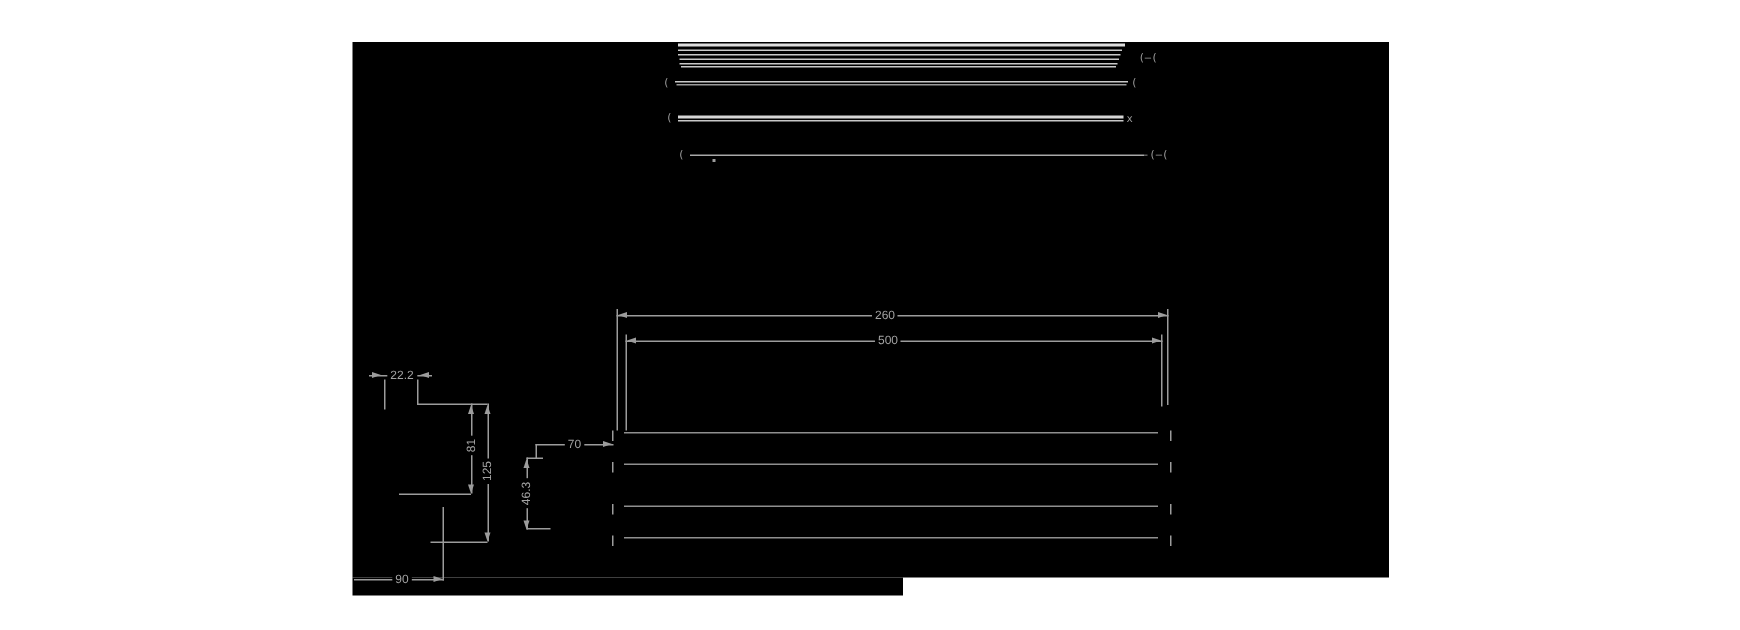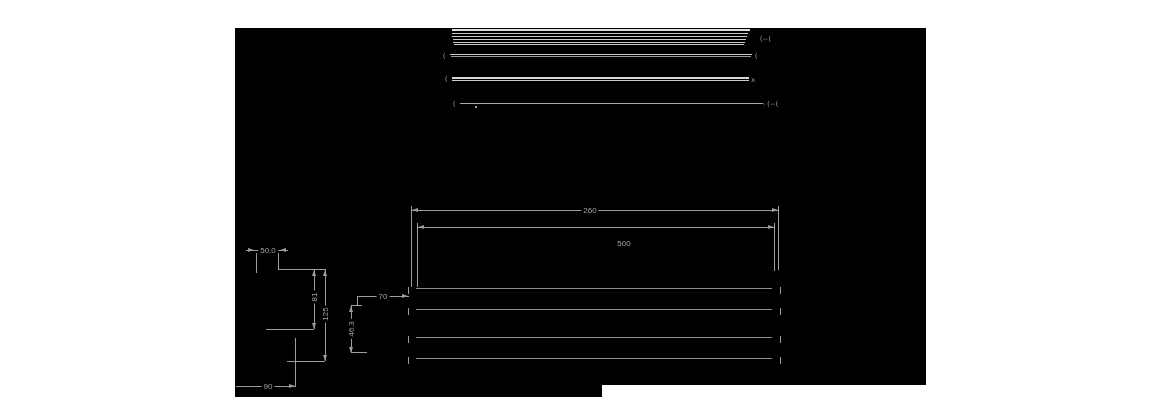--- a/index.html
+++ b/index.html
@@ -77,21 +77,21 @@
   <div class="dl" style="left:778px;top:206px;width:1px;height:64px;"></div>
 
   <div class="dl" style="left:411px;top:210px;width:368px;height:1px;"></div>
   <div class="ar ar-l" style="left:412px;top:208px;"></div>
   <div class="ar ar-r" style="left:772px;top:208px;"></div>
   <span class="dim" style="left:590px;top:210px;">260</span>
 
   <div class="dl" style="left:417px;top:227px;width:358px;height:1px;"></div>
   <div class="ar ar-l" style="left:418px;top:225px;"></div>
   <div class="ar ar-r" style="left:768px;top:225px;"></div>
-  <span class="dim" style="left:624px;top:227px;margin-top:16px;">500</span>
+  <span class="dim" style="left:592px;top:227px;">500</span>
 
   <div class="sl" style="left:416px;top:288px;width:356px;height:1px;"></div>
   <div class="sl" style="left:416px;top:309px;width:356px;height:1px;"></div>
   <div class="sl" style="left:416px;top:337px;width:356px;height:1px;"></div>
   <div class="sl" style="left:416px;top:358px;width:356px;height:1px;"></div>
 
   <div class="dash" style="left:408px;top:287px;"></div>
   <div class="dash" style="left:408px;top:308px;"></div>
   <div class="dash" style="left:408px;top:336px;"></div>
   <div class="dash" style="left:408px;top:357px;"></div>
@@ -99,21 +99,21 @@
   <div class="dash" style="left:780px;top:308px;"></div>
   <div class="dash" style="left:780px;top:336px;"></div>
   <div class="dash" style="left:780px;top:357px;"></div>
 </div>
 
 <div class="grp">
 
   <div class="dl" style="left:246px;top:250px;width:42px;height:1px;"></div>
   <div class="ar ar-r" style="left:248px;top:248px;"></div>
   <div class="ar ar-l" style="left:280px;top:248px;"></div>
-  <span class="dim" style="left:268px;top:250px;">50.0</span>
+  <span class="dim" style="left:268px;top:250px;">22.2</span>
   <div class="dl" style="left:256px;top:253px;width:1px;height:20px;"></div>
   <div class="dl" style="left:278px;top:253px;width:1px;height:17px;"></div>
 
   <div class="dl" style="left:278px;top:269px;width:47px;height:1px;"></div>
 
   <div class="dl" style="left:314px;top:269px;width:1px;height:60px;"></div>
   <div class="ar ar-u" style="left:312px;top:270px;"></div>
   <div class="ar ar-d" style="left:312px;top:323px;"></div>
   <span class="dim dim-v" style="left:314px;top:297px;">81</span>
   <div class="dl" style="left:266px;top:329px;width:48px;height:1px;"></div>

